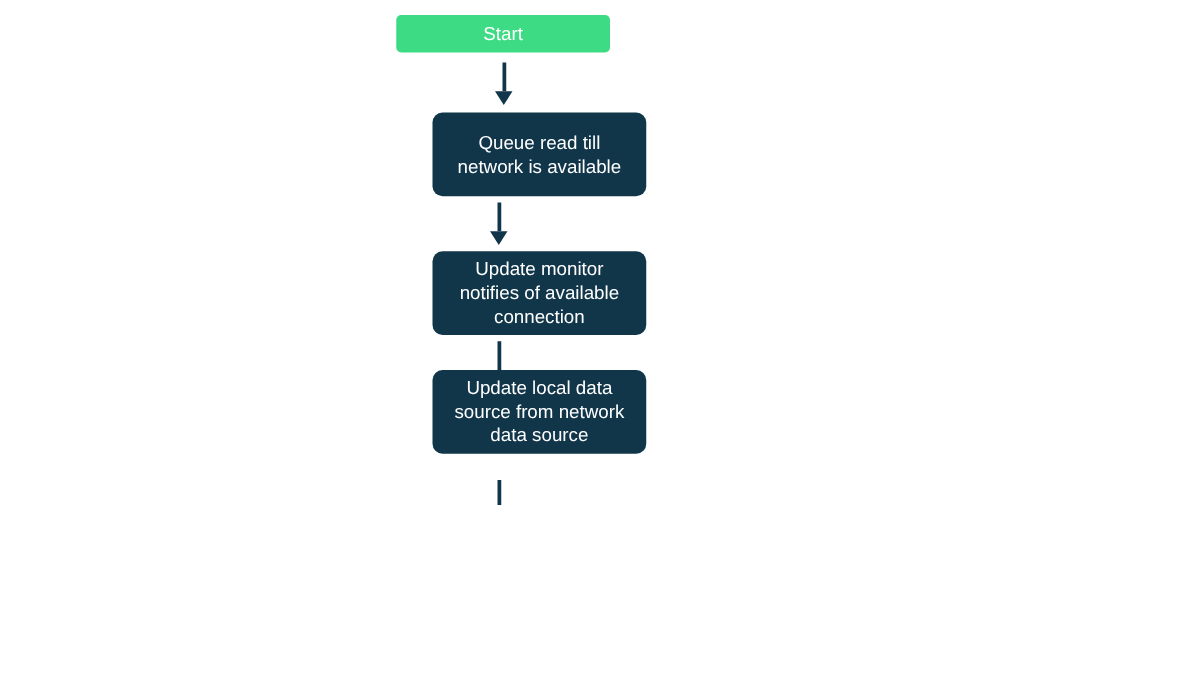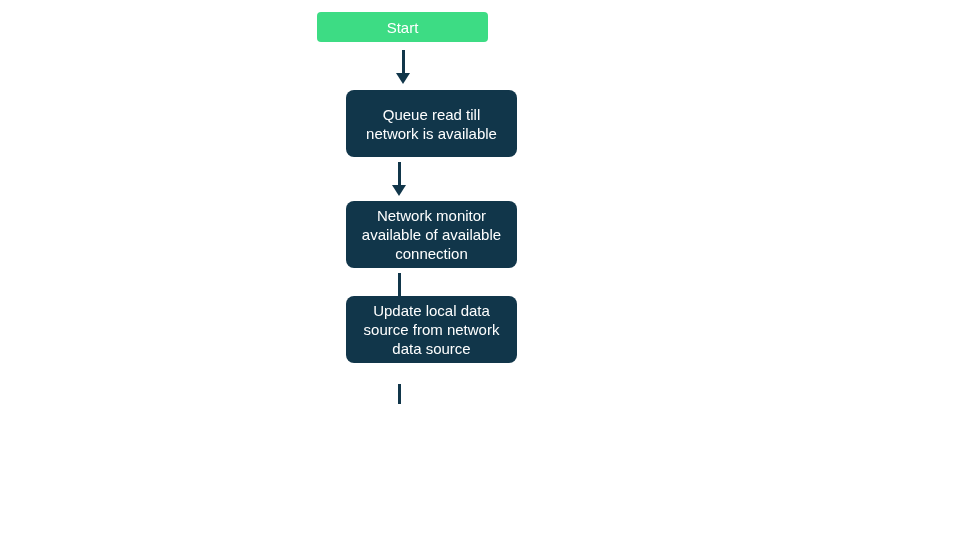--- a/index.html
+++ b/index.html
@@ -93,21 +93,21 @@
     <div class="head"></div>
   </div>
 
   <div class="node process p1">Queue read till network is available</div>
 
   <div class="arrow a2">
     <div class="shaft"></div>
     <div class="head"></div>
   </div>
 
-  <div class="node process p2">Network monitor available of available connection</div>
+  <div class="node process p2">Update monitor notifies of available connection</div>
 
   <div class="arrow a3">
     <div class="shaft"></div>
     <div class="head"></div>
   </div>
 
   <div class="node process p3">Update local data source from network data source</div>
 
   <div class="arrow a4">
     <div class="shaft"></div>

